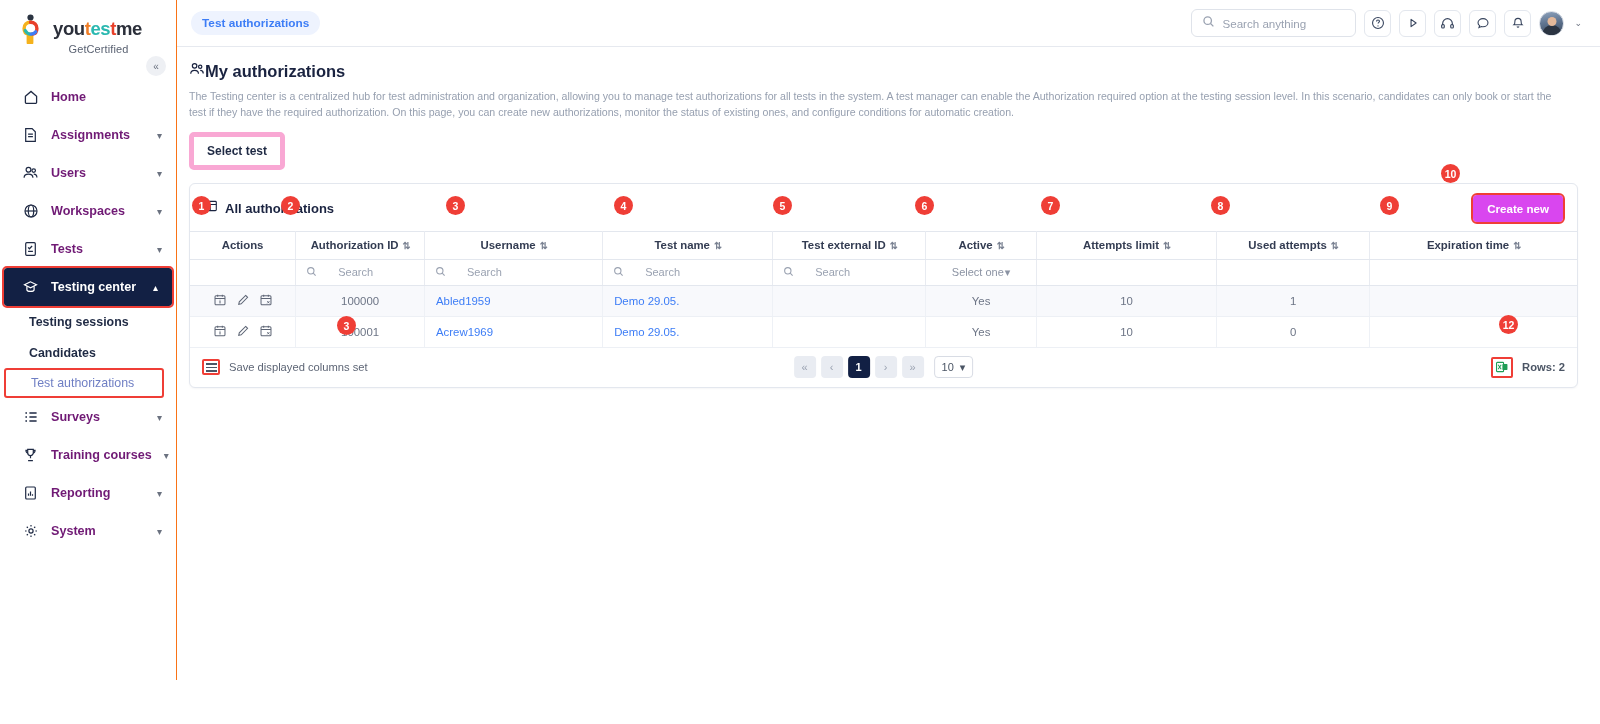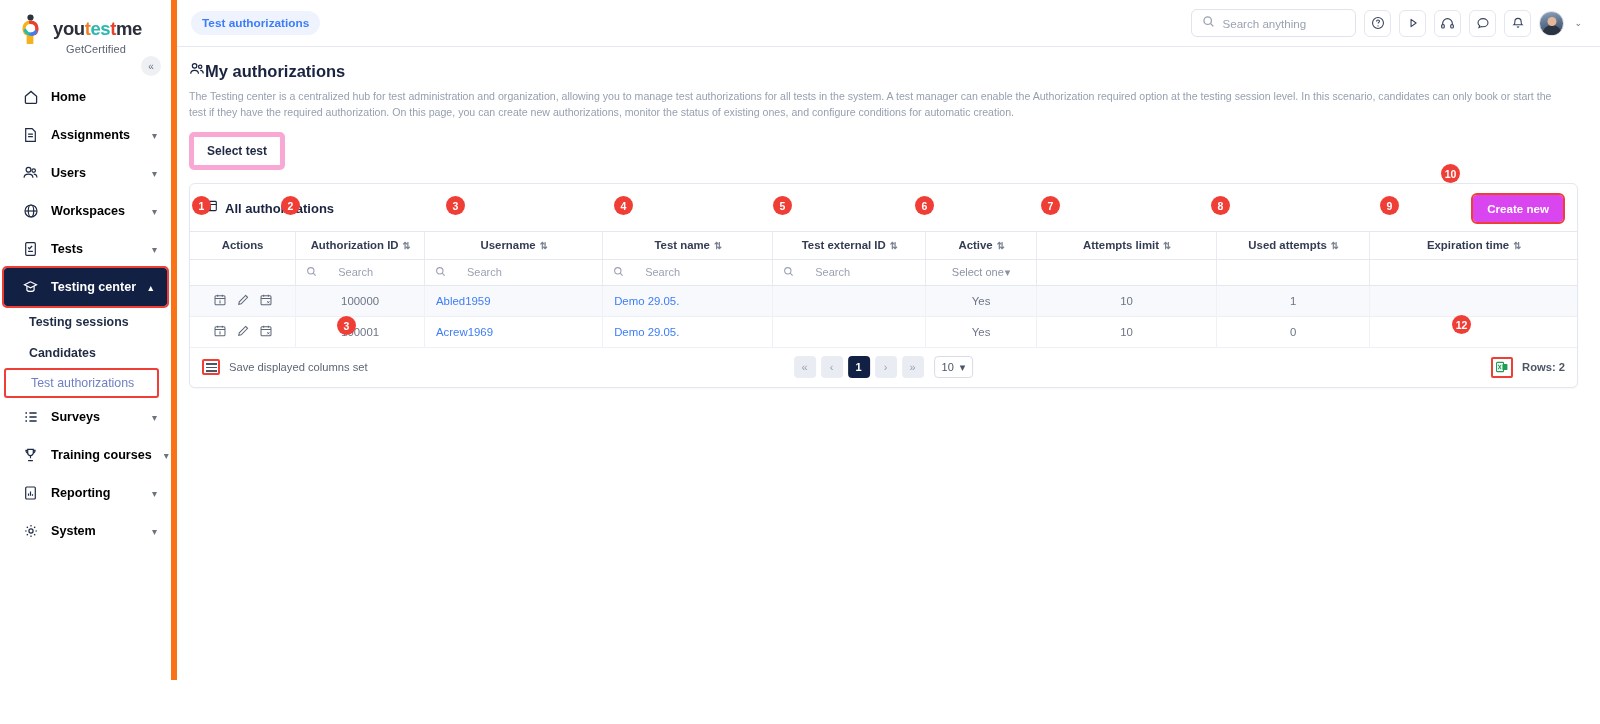--- a/index.html
+++ b/index.html
@@ -6,21 +6,21 @@
   html, body {
     width: 1600px; height: 724px;
     font-family: "Liberation Sans", sans-serif;
     background: #ffffff; overflow: hidden;
   }
   .app { display: flex; width: 1600px; height: 724px; }
 
   
   .sidebar {
     width: 177px; height: 680px; background: #ffffff;
-    border-right: 6px solid #f97316; position: relative; flex: 0 0 177px;
+    border-right: 1px solid #f97316; position: relative; flex: 0 0 177px;
   }
   .logo-wrap { padding: 14px 0 0 22px; position: relative; height: 56px; }
   .logo-row { display: flex; align-items: center; gap: 5px; }
   .logo-mark { width: 26px; height: 30px; position: relative; }
   .logo-txt { font-size: 18.5px; font-weight: 700; letter-spacing: -0.4px; line-height: 1; }
   .lt-you { color: #2b2f3a; }
   .lt-t { color: #f07e26; }
   .lt-e { color: #2bb8b0; }
   .lt-t2 { color: #e8402a; }
   .lt-me { color: #2b2f3a; }
@@ -31,21 +31,21 @@
     border-radius: 50%; background: #eef0f4; color: #6b7280;
     font-size: 10px; display: flex; align-items: center; justify-content: center;
     cursor: pointer;
   }
   .nav { margin-top: 22px; }
   .nav-item {
     display: flex; align-items: center; height: 38px; padding: 0 14px 0 22px;
     gap: 12px; cursor: pointer; position: relative;
   }
   .nav-item .ico { width: 17px; height: 17px; flex: 0 0 17px; display:flex; align-items:center; justify-content:center; }
-  .nav-item .lbl { font-size: 12.6px; color: #000000; font-weight: 600; flex: 1; white-space: nowrap; }
+  .nav-item .lbl { font-size: 12.6px; color: #701a75; font-weight: 600; flex: 1; white-space: nowrap; }
   .nav-item .chev { color: #6b7280; font-size: 10px; }
   .nav-item.active {
     background: #122044; margin: 0 4px; border-radius: 3px;
     padding-left: 18px; outline: 2px solid #ef3e36;
   }
   .nav-item.active .lbl { color: #ffffff; }
   .nav-item.active .chev { color: #ffffff; }
   .nav-item.active .ico svg { stroke: #ffffff; }
   .subnav-item {
     height: 31px; display: flex; align-items: center; padding-left: 29px;
@@ -568,16 +568,16 @@
     <span class="badge" style="left:281px;top:196px">2</span>
     <span class="badge" style="left:446px;top:196px">3</span>
     <span class="badge" style="left:614px;top:196px">4</span>
     <span class="badge" style="left:773px;top:196px">5</span>
     <span class="badge" style="left:915px;top:196px">6</span>
     <span class="badge" style="left:1041px;top:196px">7</span>
     <span class="badge" style="left:1211px;top:196px">8</span>
     <span class="badge" style="left:1380px;top:196px">9</span>
     <span class="badge" style="left:1441px;top:164px">10</span>
     <span class="badge" style="left:337px;top:316px">3</span>
-    <span class="badge" style="left:1452px;top:315px">12</span>
+    <span class="badge" style="left:1499px;top:315px">12</span>
   </div>
 
 </div>
 
 </body></html>

